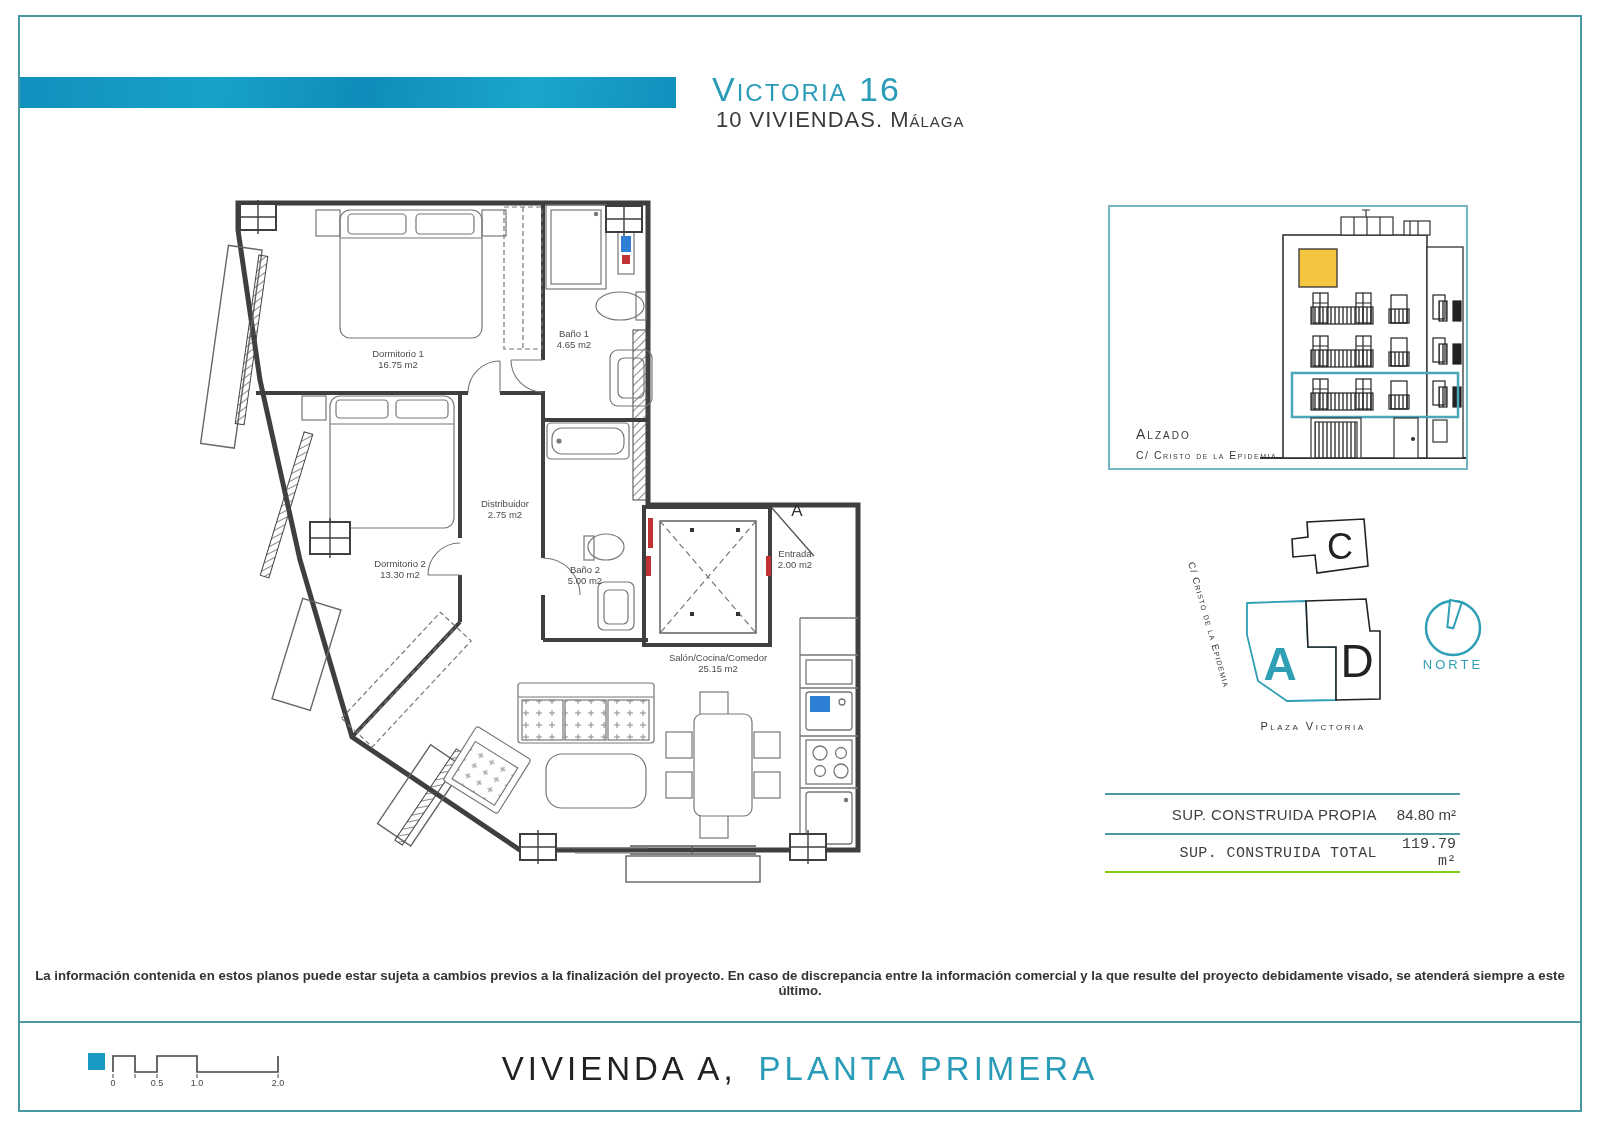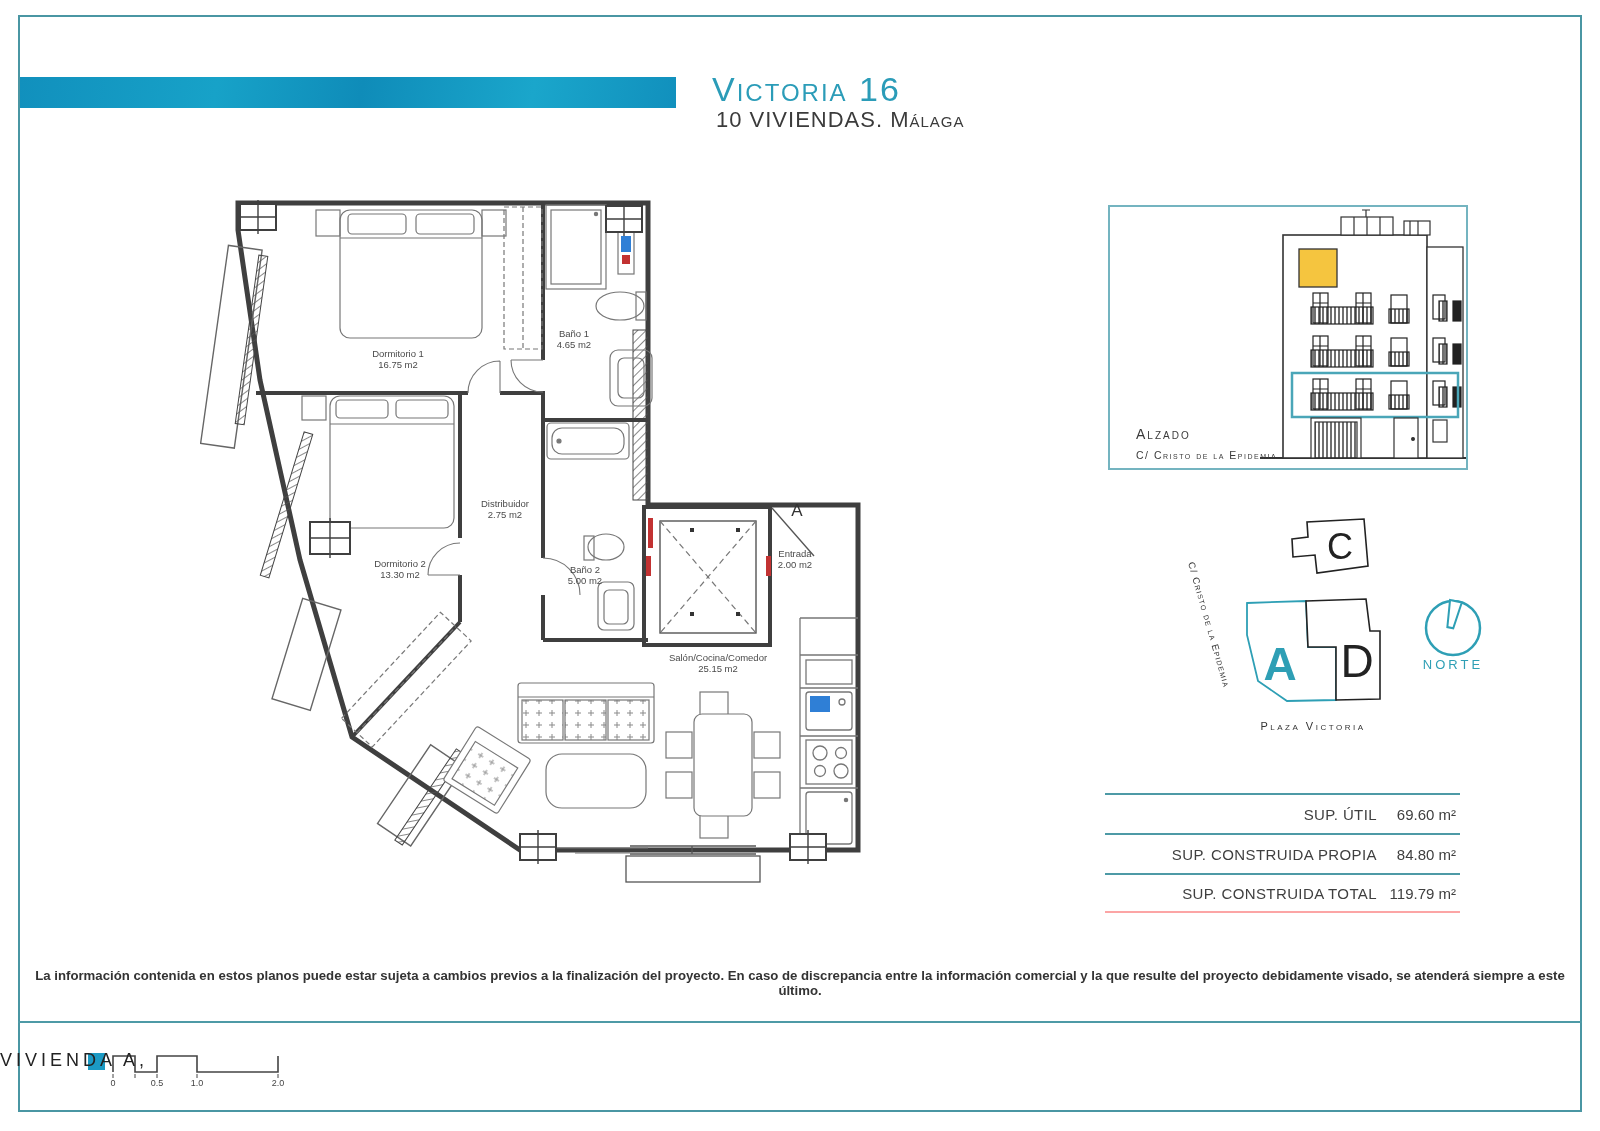--- a/index.html
+++ b/index.html
@@ -11,29 +11,29 @@
     background:linear-gradient(100deg,#1190bd 0%,#17a2c8 30%,#0f8cb9 52%,#1aa6cb 78%,#1190bd 100%); }
   .title { position:absolute; left:712px; top:70px; font-size:34px; font-variant:small-caps; color:#2b9cb8; letter-spacing:2px; font-weight:400; }
   .subtitle { position:absolute; left:716px; top:107px; font-size:22px; font-variant:small-caps; color:#3b3b3b; letter-spacing:1px; font-weight:500; }
 
   
   .elevation-box { position:absolute; left:1108px; top:205px; width:360px; height:265px; border:2px solid #74b4c0; }
 
   
   .areas-table { position:absolute; left:1105px; top:793px; width:355px; }
   .areas-row { display:flex; align-items:center; height:40px; border-top:2px solid #4d9aa6; }
-  .areas-row:last-child { border-bottom:2px solid #fca5a5; }
+  .areas-row:last-child { border-bottom:2px solid #84cc16;font-family:Liberation Mono, monospace; }
   .areas-label { width:272px; text-align:right; font-size:15px; color:#3f3f3f; letter-spacing:0.4px; }
   .areas-value { flex:1; text-align:right; font-size:15px; color:#3f3f3f; padding-right:4px; }
 
   
   .disclaimer { position:absolute; left:30px; top:968px; width:1540px; text-align:center; font-size:13.2px; color:#333;font-weight:bold; }
   .divider { position:absolute; left:18px; top:1021px; width:1564px; height:2px; background:#4d9aa6; }
-  .footer-title { position:absolute; left:0; top:1050px; width:1600px; display:flex; justify-content:space-between; gap:22px;
-    font-size:18px; letter-spacing:4px; font-weight:500; }
+  .footer-title { position:absolute; left:0; top:1050px; width:1600px; display:flex; justify-content:center; gap:22px;
+    font-size:33px; letter-spacing:4px; font-weight:500; }
   .footer-unit { color:#222; }
   .footer-floor { color:#2b9cb8; }
 
   svg { position:absolute; }
   svg text { font-family:"Liberation Sans", sans-serif; }
   .sc { font-variant:small-caps; }
   .room-name, .room-area { font-size:9.5px; fill:#4a4a4a; text-anchor:middle; }
   .door-letter { font-size:17px; fill:#333; text-anchor:middle; }
 </style>
 </head>
@@ -343,24 +343,20 @@
 
   <g>
     <circle cx="303" cy="133" r="27" fill="#fff" stroke="#2e9fb5" stroke-width="2.5"></circle>
     <path d="M297 106 L309 106 L306 133 L300 133 Z" transform="rotate(12 303 120)" fill="#fff" stroke="#2e9fb5" stroke-width="2"></path>
   </g>
   <text x="303" y="174" font-size="13" letter-spacing="3" fill="#2e9fb5" text-anchor="middle">NORTE</text>
 </svg>
 
 <div class="areas-table">
   <div class="areas-row">
-    <div class="areas-label">SUP. ÚTIL</div>
-    <div class="areas-value">69.60 m²</div>
-  </div>
-  <div class="areas-row">
     <div class="areas-label">SUP. CONSTRUIDA PROPIA</div>
     <div class="areas-value">84.80 m²</div>
   </div>
   <div class="areas-row">
     <div class="areas-label">SUP. CONSTRUIDA TOTAL</div>
     <div class="areas-value">119.79 m²</div>
   </div>
 </div>
 
 <div class="disclaimer">La información contenida en estos planos puede estar sujeta a cambios previos a la finalización del proyecto. En caso de discrepancia entre la información comercial y la que resulte del proyecto debidamente visado, se atenderá siempre a este último.</div>
@@ -371,13 +367,14 @@
   <path d="M33 44 L33 28 L55 28 L55 44 L77 44 L77 28 L117 28 L117 44 L198 44 L198 28" fill="none" stroke="#444" stroke-width="1.6"></path>
   <path d="M33 46 V50 M55 46 V50 M77 46 V50 M117 46 V50 M198 46 V50" stroke="#444" stroke-width="1"></path>
   <text x="33" y="58" font-size="9" fill="#444" text-anchor="middle">0</text>
   <text x="77" y="58" font-size="9" fill="#444" text-anchor="middle">0.5</text>
   <text x="117" y="58" font-size="9" fill="#444" text-anchor="middle">1.0</text>
   <text x="198" y="58" font-size="9" fill="#444" text-anchor="middle">2.0</text>
 </svg>
 
 <div class="footer-title">
   <span class="footer-unit">VIVIENDA A,</span>
+  <span class="footer-floor">PLANTA PRIMERA</span>
 </div>
 
 </body></html>

